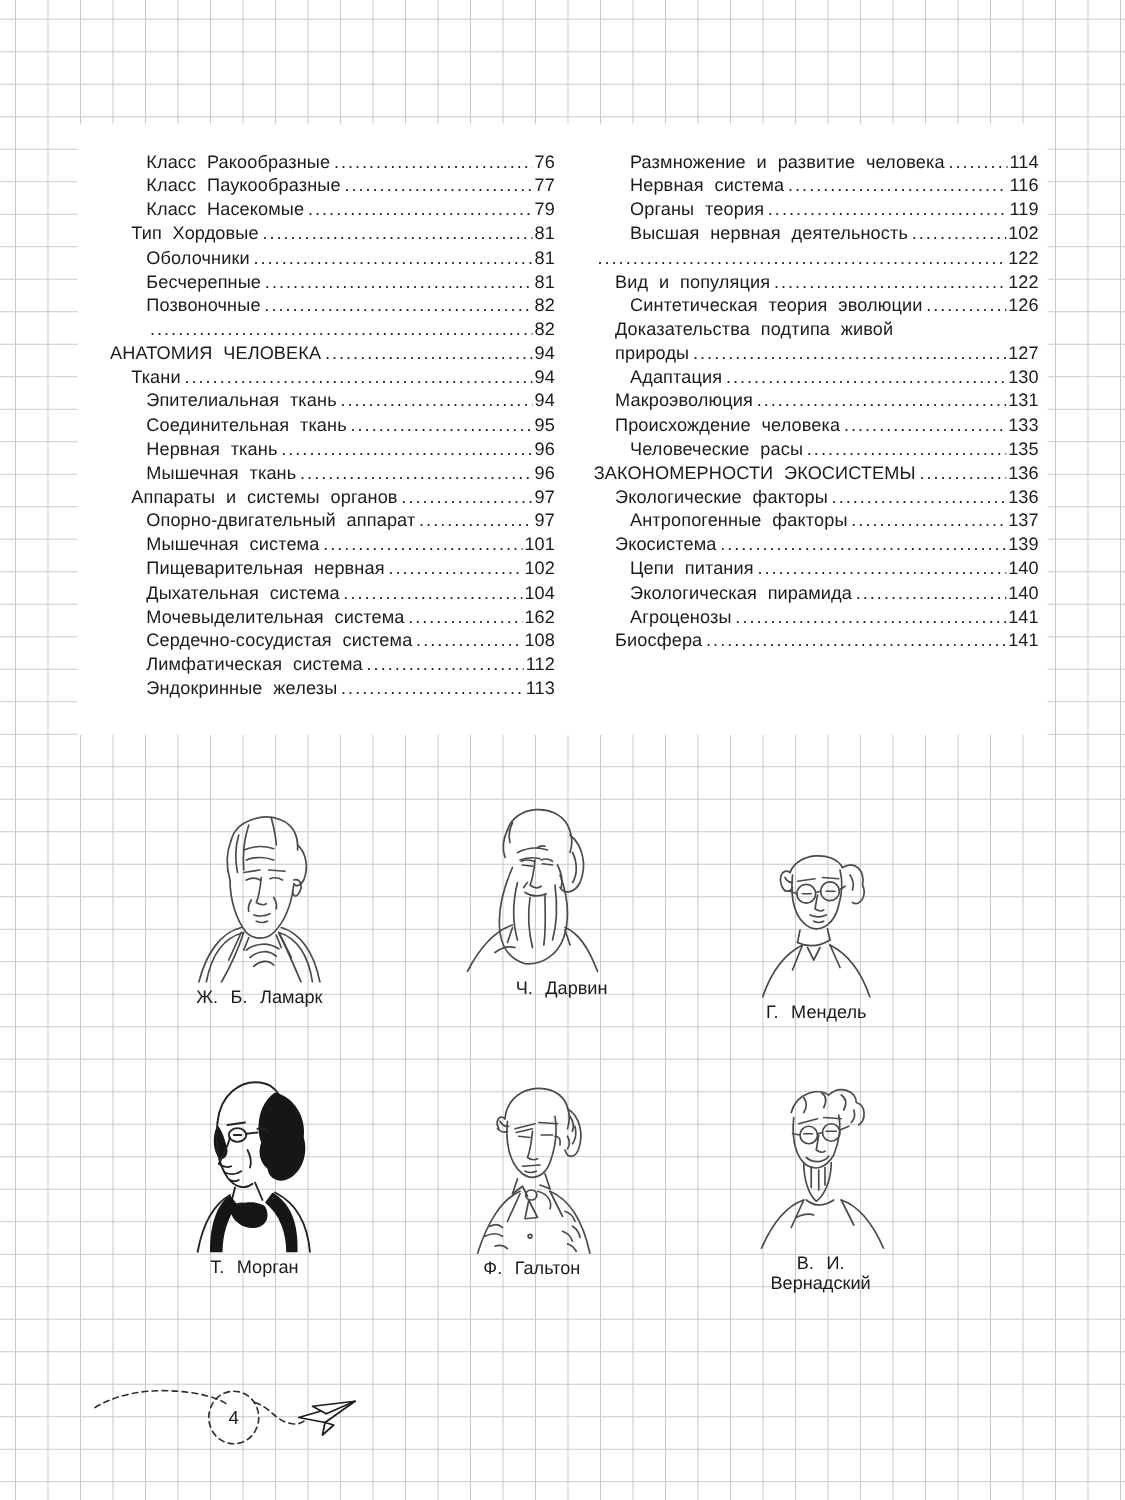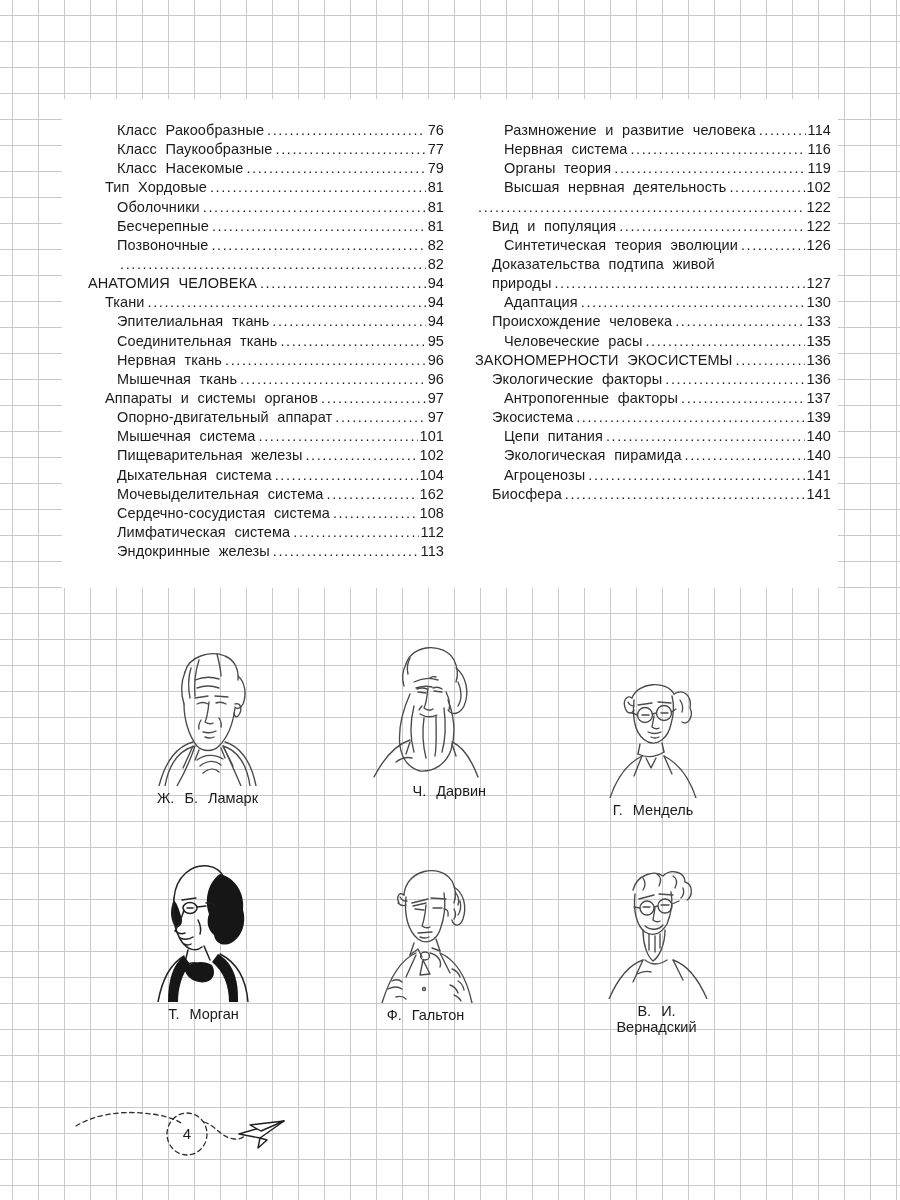--- a/index.html
+++ b/index.html
@@ -192,21 +192,21 @@
         <span class="pg">97</span>
       </div>
 
       <div class="toc-row lvl-2">
         <span class="toc-label">Мышечная система</span>
         <span class="leader"></span>
         <span class="pg">101</span>
       </div>
 
       <div class="toc-row lvl-2">
-        <span class="toc-label">Пищеварительная железы</span>
+        <span class="toc-label">Пищеварительная нервная</span>
         <span class="leader"></span>
         <span class="pg">102</span>
       </div>
 
       <div class="toc-row lvl-2">
         <span class="toc-label">Дыхательная система</span>
         <span class="leader"></span>
         <span class="pg">104</span>
       </div>
 
@@ -290,20 +290,25 @@
         <span class="leader"></span>
         <span class="pg">127</span>
       </div>
 
       <div class="toc-row lvl-2">
         <span class="toc-label">Адаптация</span>
         <span class="leader"></span>
         <span class="pg">130</span>
       </div>
 
+      <div class="toc-row lvl-1">
+        <span class="toc-label">Макроэволюция</span>
+        <span class="leader"></span>
+        <span class="pg">131</span>
+      </div>
 
       <div class="toc-row lvl-1">
         <span class="toc-label">Происхождение человека</span>
         <span class="leader"></span>
         <span class="pg">133</span>
       </div>
 
       <div class="toc-row lvl-2">
         <span class="toc-label">Человеческие расы</span>
         <span class="leader"></span>

